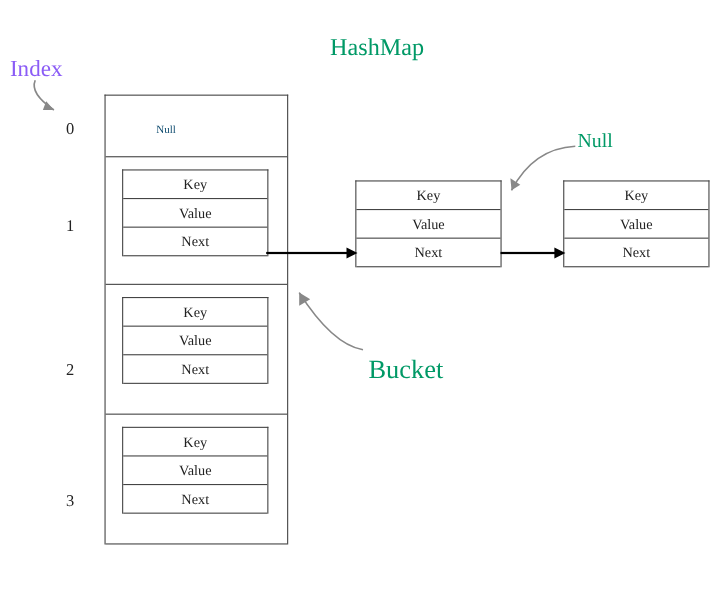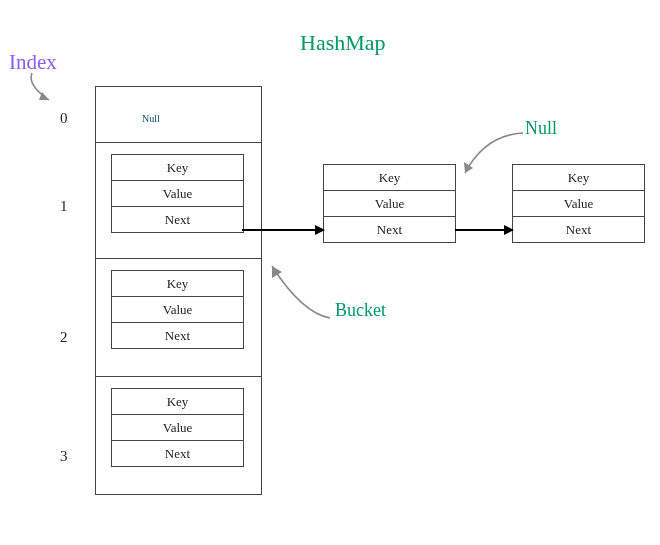--- a/index.html
+++ b/index.html
@@ -26,24 +26,24 @@
     }
     .label-node {
       position: absolute;
       top: 118px;
       left: 525px;
       color: #009966;
       font-size: 18px;
     }
     .label-bucket {
       position: absolute;
-      top: 300px;
+      top: 324px;
       left: 335px;
       color: #009966;
-      font-size: 18px;
+      font-size: 24px;
     }
     .idx {
       position: absolute;
       left: 60px;
       font-size: 15px;
       color: #222;
     }
     .idx0 { top: 110px; }
     .idx1 { top: 198px; }
     .idx2 { top: 329px; }

